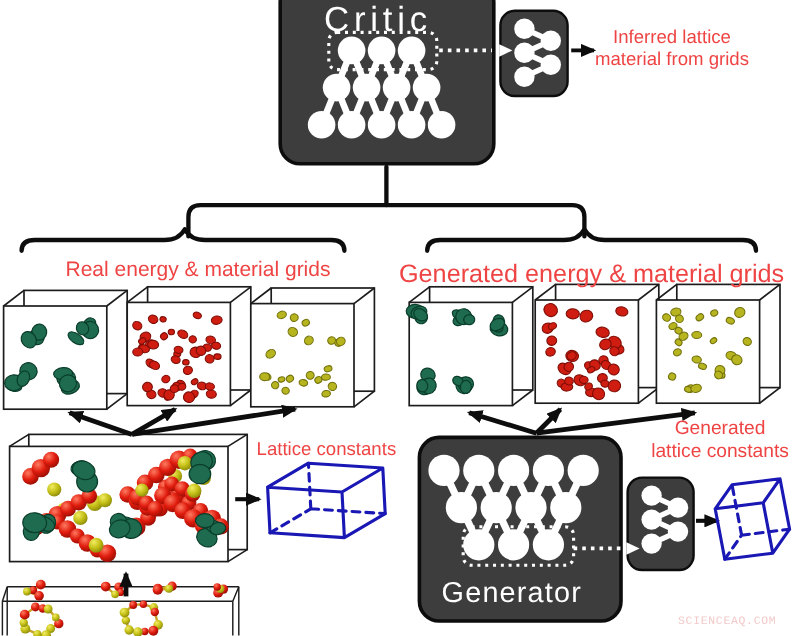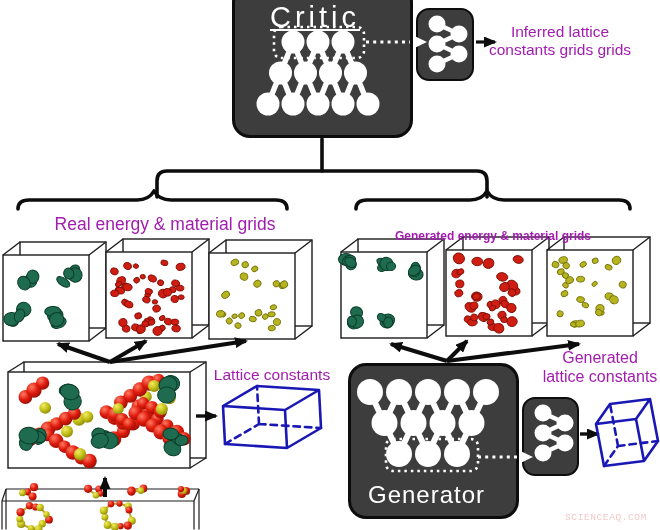--- a/index.html
+++ b/index.html
@@ -4,26 +4,26 @@
 <style>
   html,body{margin:0;padding:0;background:#fff;}
   #stage{position:relative;width:660px;height:530px;background:#ffffff;overflow:hidden;
          font-family:"Liberation Sans",sans-serif;}
   .panel{position:absolute;background:#3d3d3d;border:3px solid #0d0d0d;box-sizing:border-box;z-index:1;}
   #panel-critic{left:232px;top:-16px;width:181px;height:154px;border-radius:18px;}
   #panel-generator{left:348px;top:363px;width:171px;height:156px;border-radius:18px;}
   #panel-head-a{left:416px;top:8px;width:58px;height:73px;border-radius:13px;border-width:2.5px;}
   #panel-head-b{left:522px;top:397px;width:57px;height:79px;border-radius:13px;border-width:2.5px;}
   #art{position:absolute;left:0;top:0;z-index:2;pointer-events:none;}
-  .lbl{position:absolute;z-index:3;color:#a21caf;text-align:center;line-height:1.18;}
-  #critic-title{left:232px;top:0px;width:166px;color:#fff;font-size:29px;letter-spacing:4px;text-decoration:underline;}
+  .lbl{position:absolute;z-index:3;color:#ef4444;text-align:center;line-height:1.18;}
+  #critic-title{left:232px;top:0px;width:166px;color:#fff;font-size:29px;letter-spacing:4px;}
   #generator-title{left:348px;top:481px;width:157px;color:#fff;font-size:24px;letter-spacing:1px;}
   #cap-inferred{left:480px;top:23px;width:160px;font-size:15.5px;}
   #branch-left{left:15px;top:214px;width:300px;font-size:17.5px;}
-  #branch-right{left:328px;top:229px;width:330px;font-size:12px;font-weight:bold;}
+  #branch-right{left:328px;top:217px;width:330px;font-size:21px;}
   #cap-lattice{left:206px;top:366px;width:132px;font-size:15.5px;}
   #cap-genlat{left:530px;top:349px;width:140px;font-size:16px;}
   #watermark{left:552px;top:512px;width:108px;font-size:9.5px;letter-spacing:0.6px;color:#f2c9c9;font-family:Liberation Mono, monospace;}
 </style>
 </head>
 <body>
 
 <div id="stage">
 
   <div class="panel" id="panel-critic"></div>
@@ -550,21 +550,21 @@
       <line x1="366" y1="42" x2="410" y2="42" stroke="#ffffff" stroke-width="3" stroke-dasharray="3 4.2"></line>
       <line x1="478" y1="457" x2="517" y2="457" stroke="#ffffff" stroke-width="3" stroke-dasharray="3 4.2"></line>
       <polygon points="416,36.8 427,42 416,47.2" fill="#ffffff"></polygon>
       <polygon points="522,451.8 533,457 522,462.2" fill="#ffffff"></polygon>
     </g>
   </svg>
 
   <div class="lbl" id="critic-title">Critic</div>
   <div class="lbl" id="cap-inferred">
     <div>Inferred lattice</div>
-    <div>constants grids grids</div>
+    <div>material from grids</div>
   </div>
   <div class="lbl" id="branch-left">Real energy &amp; material grids</div>
   <div class="lbl" id="branch-right">Generated energy &amp; material grids</div>
   <div class="lbl" id="cap-lattice">Lattice constants</div>
   <div class="lbl" id="cap-genlat">
     <div>Generated</div>
     <div>lattice constants</div>
   </div>
   <div class="lbl" id="generator-title">Generator</div>
   <div class="lbl" id="watermark">SCIENCEAQ.COM</div>

